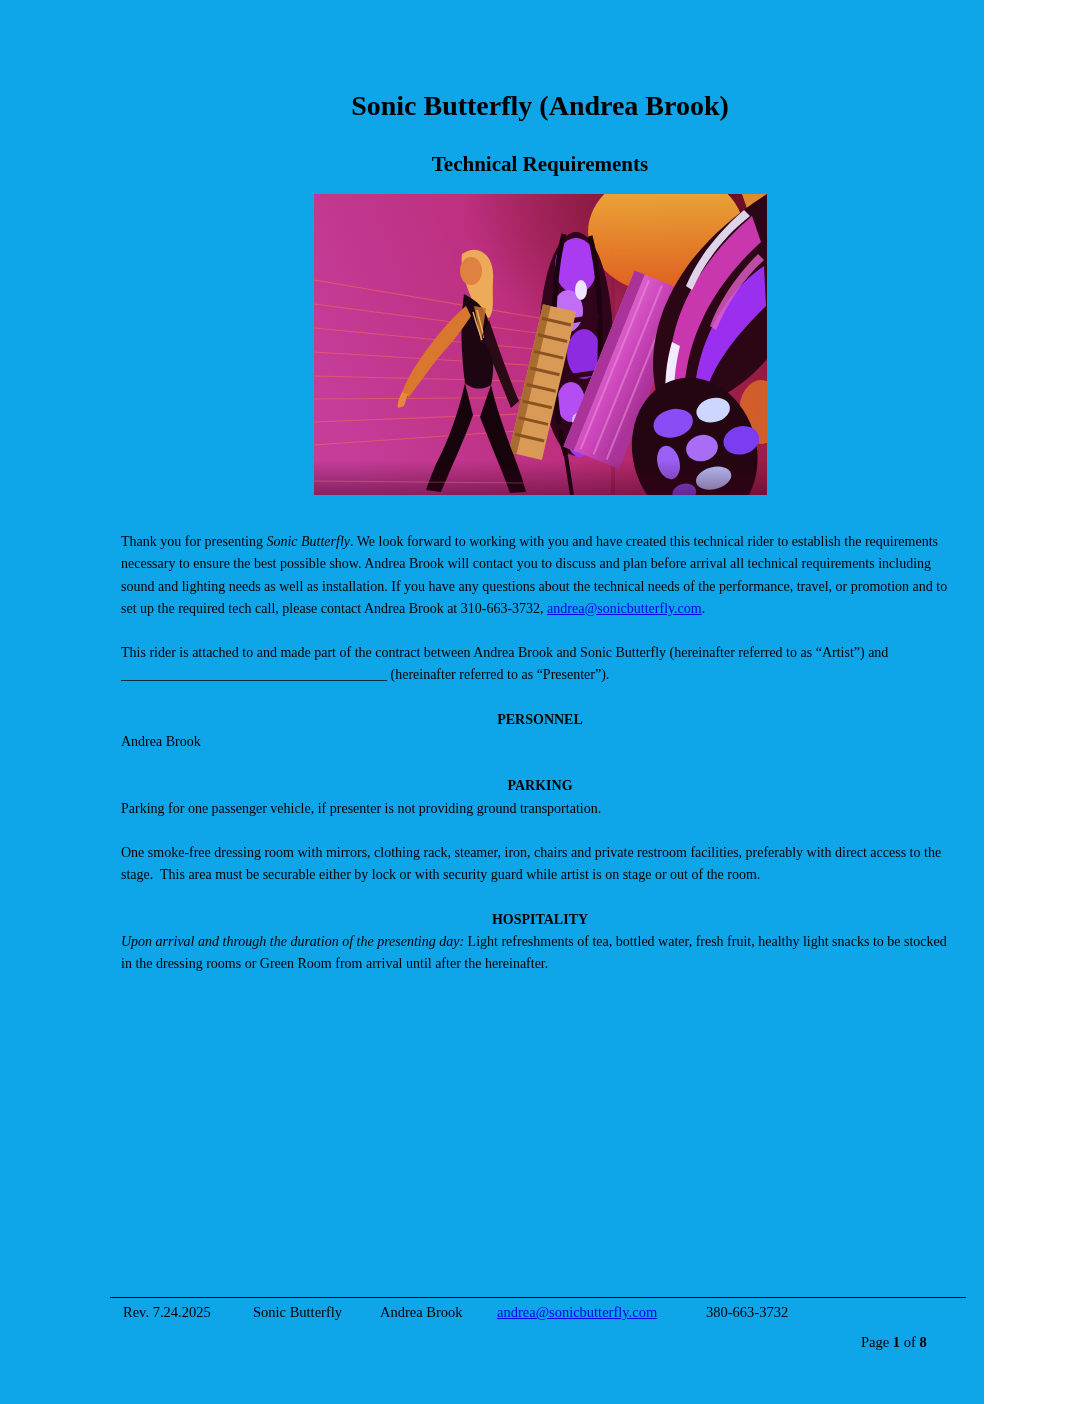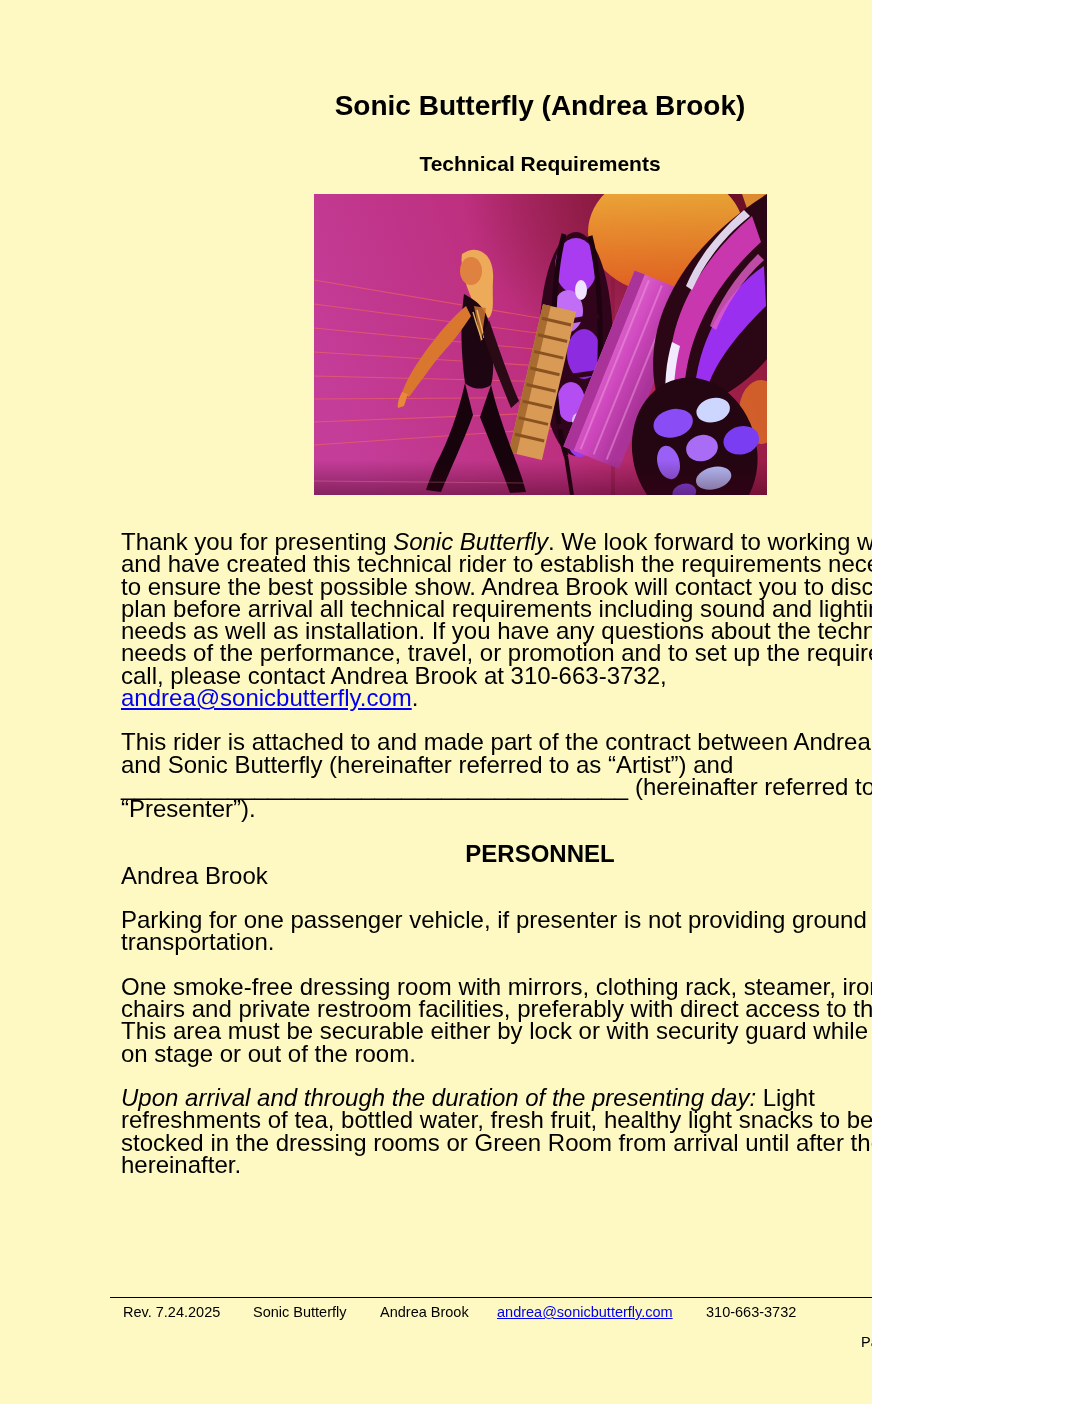--- a/index.html
+++ b/index.html
@@ -1,25 +1,25 @@
 <!DOCTYPE html>
 <html><head>
 <meta charset="utf-8">
 <style>
   html,body { margin:0; padding:0; background:#ffffff; }
   .page {
-    position:relative; width:872px; height:1404px; background:#fef9c3;
-    font-family:Liberation Sans, sans-serif; color:#000; overflow:hidden;
+    position:relative; width:984px; height:1404px; background:#0ea5e9;
+    font-family:Liberation Serif, serif; color:#000; overflow:hidden;
   }
   .content { position:absolute; left:121px; top:0; width:838px; }
   .title-block { padding-top:88px; text-align:center; }
   .title-line { font-size:28px; font-weight:bold; line-height:36px; }
   .subtitle { margin-top:28px; font-size:21px; font-weight:bold; line-height:24px; text-align:center; }
   .photo-wrap { width:453px; height:301px; margin:18px auto 0 auto; }
-  .body-text { margin-top:36px; font-size:24px; line-height:22.3px; }
+  .body-text { margin-top:36px; font-size:14px; line-height:22.3px; }
   .body-text p { margin:0 0 22px 0; white-space:pre-wrap; }
   .sec-head { display:block; font-weight:bold; }
   a.link, .link { color:#0000EE; text-decoration:underline; cursor:pointer; }
   .footer-rule { position:absolute; left:110px; top:1297px; width:856px; border-top:1.6px solid #000; }
   .footer { position:absolute; left:0; top:1303px; width:1080px; font-size:14.5px; line-height:18px; }
   .footer span.item { position:absolute; top:0; white-space:pre; }
   .f-rev   { left:123px; }
   .f-show  { left:253px; }
   .f-artist{ left:380px; }
   .f-email { left:497px; }
@@ -175,30 +175,30 @@
       </svg>
     </div>
 
     <div class="body-text">
       <p><span>Thank you for presenting </span><i>Sonic Butterfly</i><span>. We look forward to working with you and have created this technical rider to establish the requirements necessary to ensure the best possible show. Andrea Brook will contact you to discuss and plan before arrival all technical requirements including sound and lighting needs as well as installation. If you have any questions about the technical needs of the performance, travel, or promotion and to set up the required tech call, please contact Andrea Brook at 310-663-3732, </span><a class="link">andrea@sonicbutterfly.com</a><span>.</span></p>
 
       <p><span>This rider is attached to and made part of the contract between Andrea Brook and Sonic Butterfly (hereinafter referred to as “Artist”) and </span><span>______________________________________</span><span> (hereinafter referred to as “Presenter”).</span></p>
 
       <p><b class="sec-head">PERSONNEL</b><span>Andrea Brook</span></p>
 
-      <p><span>Parking for one passenger vehicle, if presenter is not providing ground transportation.</span></p>
+      <p><b class="sec-head">PARKING</b><span>Parking for one passenger vehicle, if presenter is not providing ground transportation.</span></p>
 
       <p><span>One smoke-free dressing room with mirrors, clothing rack, steamer, iron, chairs and private restroom facilities, preferably with direct access to the stage.  This area must be securable either by lock or with security guard while artist is on stage or out of the room.</span></p>
 
-      <p><i>Upon arrival and through the duration of the presenting day:</i><span> Light refreshments of tea, bottled water, fresh fruit, healthy light snacks to be stocked in the dressing rooms or Green Room from arrival until after the hereinafter.</span></p>
+      <p><b class="sec-head">HOSPITALITY</b><i>Upon arrival and through the duration of the presenting day:</i><span> Light refreshments of tea, bottled water, fresh fruit, healthy light snacks to be stocked in the dressing rooms or Green Room from arrival until after the hereinafter.</span></p>
     </div>
   </div>
 
   <div class="footer-rule"></div>
   <div class="footer">
     <span class="item f-rev">Rev. 7.24.2025</span>
     <span class="item f-show">Sonic Butterfly</span>
     <span class="item f-artist">Andrea Brook</span>
     <span class="item f-email link">andrea@sonicbutterfly.com</span>
-    <span class="item f-phone">310-663-3732</span>
+    <span class="item f-phone">380-663-3732</span>
     <span class="item f-page"><span>Page </span><b>1</b><span> of </span><b>8</b></span>
   </div>
 </div>
 
 </body></html>

